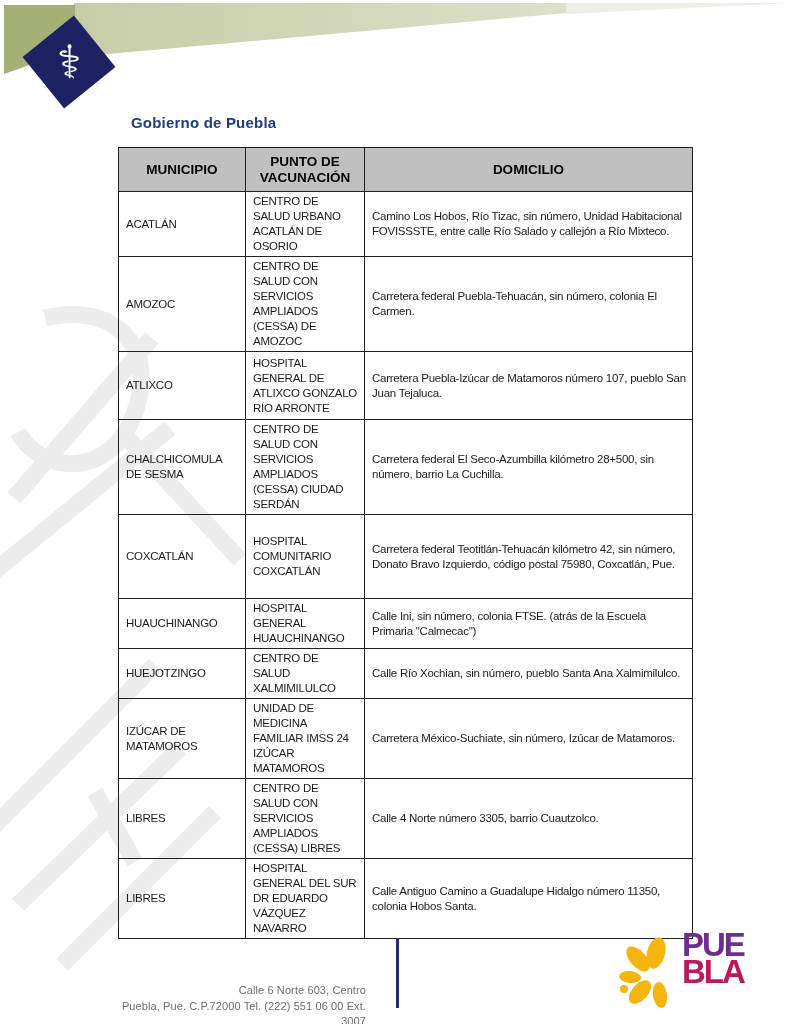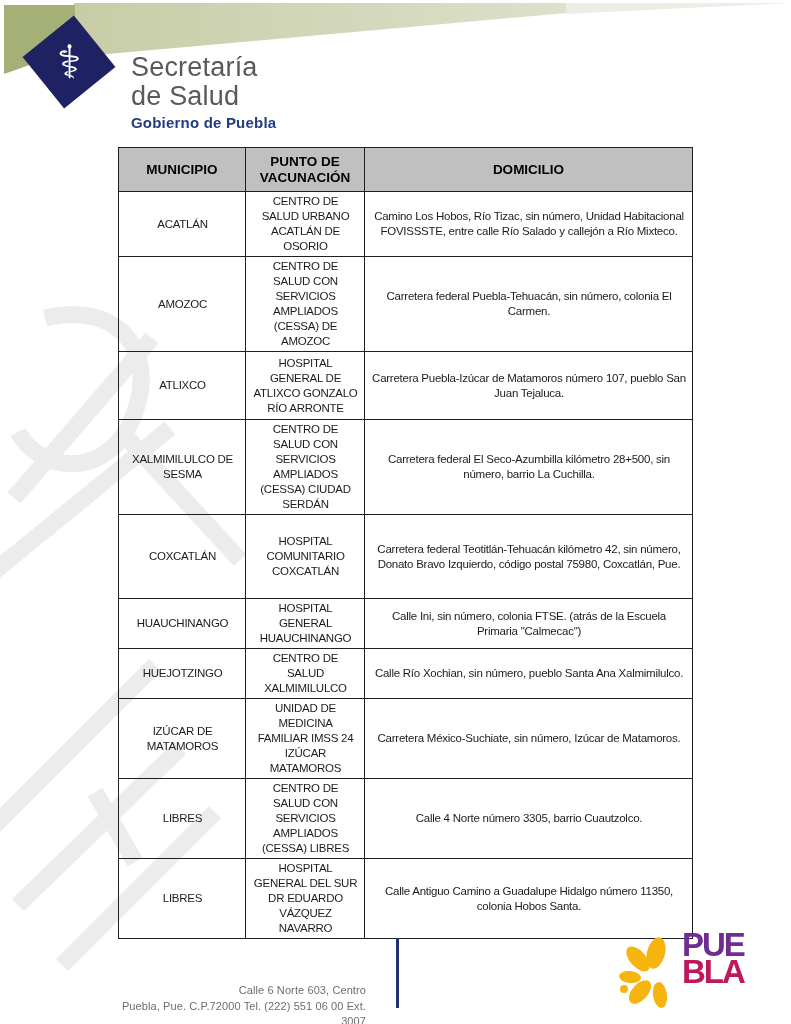--- a/index.html
+++ b/index.html
@@ -37,21 +37,20 @@
     border:1px solid #1f1f1f;vertical-align:middle;
     color:#1c1c1c;
   }
   table.vac th{
     background:#c0c0c0;font-size:13.5px;font-weight:bold;color:#000;
     text-align:center;padding:2px 4px;height:39px;line-height:1.15;
   }
   table.vac td{
     font-size:11.5px;line-height:15px;letter-spacing:-0.25px;
     padding:2px 6px 2px 7px;
-    text-align:center;
   }
   td.col1{padding-left:8px;}
   td.col2{padding:2px 4px;}
   td.col3{padding-left:8px;}
   
   .footer-address{
     position:absolute;left:108px;top:963px;width:258px;text-align:right;
     font-size:11px;line-height:15.5px;color:#6b6d70;letter-spacing:.1px;margin-top:20px;
   }
   .footer-divider{
@@ -98,24 +97,20 @@
     </defs>
     <polygon points="566,3 790,3 566,14" fill="#ebeee4"></polygon>
     <polygon points="74,3 566,3 566,13 74,57" fill="url(#wedge)"></polygon>
     <polygon points="4,5 75,5 75,49 4,74" fill="#a5b077"></polygon>
   </svg>
 
   <div class="diamond">
     <span class="glyph">⚕</span>
   </div>
 
-  <div class="org-name">
-    <span>Secretaría</span><br>
-    <span>de Salud</span>
-  </div>
   <div class="gov-name">Gobierno de Puebla</div>
 
   <table class="vac">
     <colgroup>
       <col style="width:127px">
         <col style="width:119px">
         <col style="width:328px">
     </colgroup>
     <thead>
       <tr>
@@ -134,21 +129,21 @@
           <td class="col1">AMOZOC</td>
           <td class="col2">CENTRO DE SALUD CON SERVICIOS AMPLIADOS (CESSA) DE AMOZOC</td>
           <td class="col3">Carretera federal Puebla-Tehuacán, sin número, colonia El Carmen.</td>
         </tr>
         <tr style="height: 68px;">
           <td class="col1">ATLIXCO</td>
           <td class="col2">HOSPITAL GENERAL DE ATLIXCO GONZALO RÍO ARRONTE</td>
           <td class="col3">Carretera Puebla-Izúcar de Matamoros número 107, pueblo San Juan Tejaluca.</td>
         </tr>
         <tr style="height: 77px;">
-          <td class="col1">XALMIMILULCO DE SESMA</td>
+          <td class="col1">CHALCHICOMULA DE SESMA</td>
           <td class="col2">CENTRO DE SALUD CON SERVICIOS AMPLIADOS (CESSA) CIUDAD SERDÁN</td>
           <td class="col3">Carretera federal El Seco-Azumbilla kilómetro 28+500, sin número, barrio La Cuchilla.</td>
         </tr>
         <tr style="height: 84px;">
           <td class="col1">COXCATLÁN</td>
           <td class="col2">HOSPITAL COMUNITARIO COXCATLÁN</td>
           <td class="col3">Carretera federal Teotitlán-Tehuacán kilómetro 42, sin número, Donato Bravo Izquierdo, código postal 75980, Coxcatlán, Pue.</td>
         </tr>
         <tr style="height: 46px;">
           <td class="col1">HUAUCHINANGO</td>

